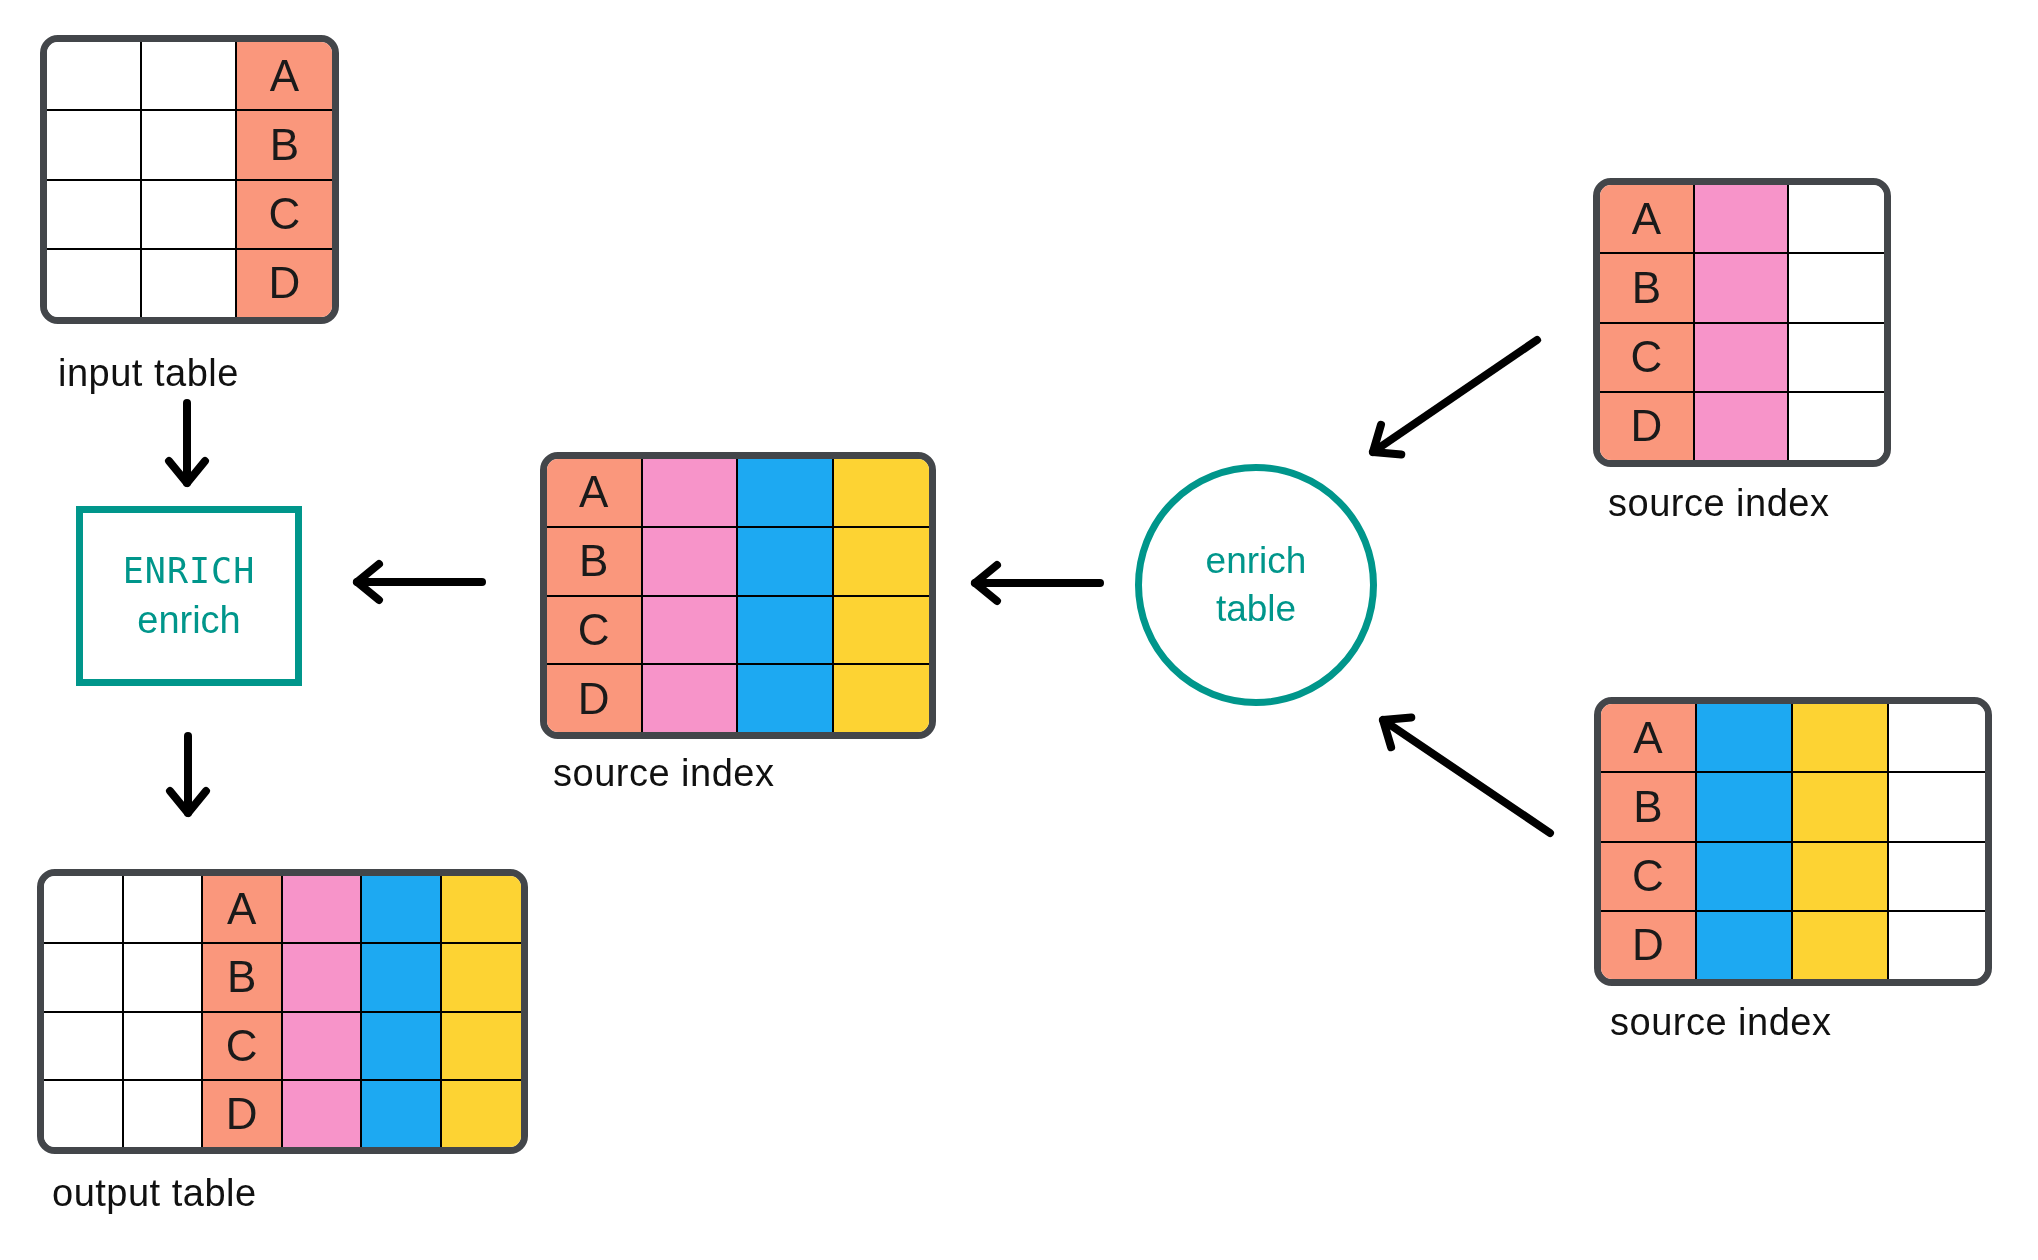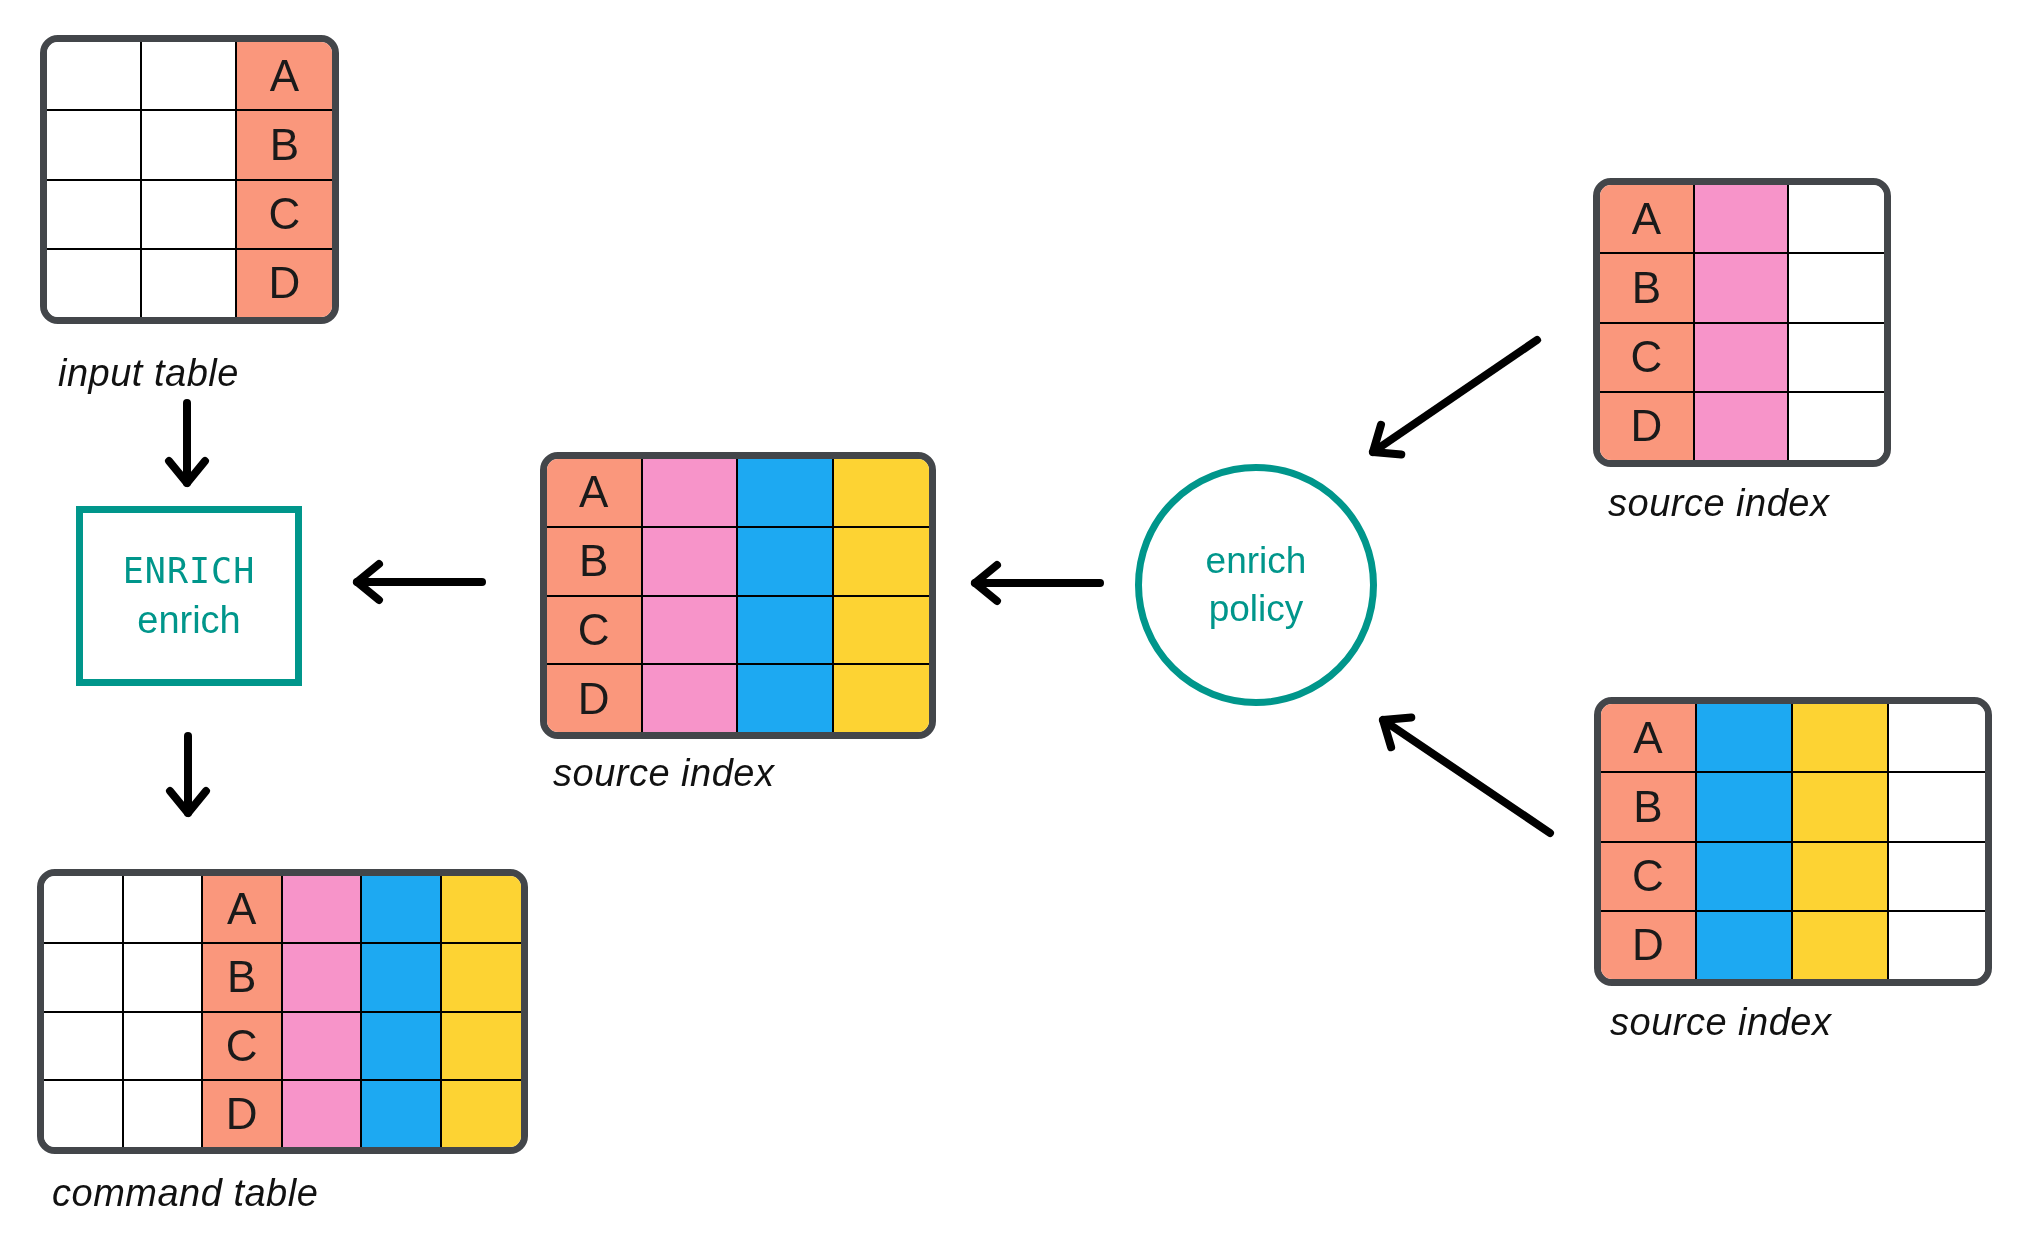--- a/index.html
+++ b/index.html
@@ -40,21 +40,20 @@
   .pos-source-bottom { left: 1594px; top: 697px; width: 398px; height: 289px; }
   .pos-output        { left: 37px;   top: 869px; width: 491px; height: 285px; }
 
   
   .node-label {
     position: absolute;
     font-size: 38px;
     color: var(--label_text);
     white-space: nowrap;
     letter-spacing: 0.5px;
-    font-style: italic;
   }
   .lbl-input         { left: 58px;   top: 352px; }
   .lbl-enrich-index  { left: 553px;  top: 752px; }
   .lbl-source-top    { left: 1608px; top: 482px; }
   .lbl-source-bottom { left: 1610px; top: 1001px; }
   .lbl-output        { left: 52px;   top: 1172px; }
 
   
   .command-box {
     position: absolute;
@@ -200,30 +199,30 @@
       <div class="cell last-row" style="background: rgb(250, 151, 124);">D</div>
       <div class="cell last-row" style="background: rgb(247, 148, 201);"></div>
       <div class="cell last-row" style="background: rgb(29, 169, 242);"></div>
       <div class="cell last-col last-row" style="background: rgb(253, 211, 51);"></div>
     </div>
 
   <div class="node-label lbl-input">input table</div>
   <div class="node-label lbl-enrich-index">source index</div>
   <div class="node-label lbl-source-top">source index</div>
   <div class="node-label lbl-source-bottom">source index</div>
-  <div class="node-label lbl-output">command table</div>
+  <div class="node-label lbl-output">output table</div>
 
   <div class="command-box">
     <div class="cmd-keyword">ENRICH</div>
     <div class="cmd-word">enrich</div>
   </div>
 
   <div class="policy-circle">
     <div>enrich</div>
-    <div>policy</div>
+    <div>table</div>
   </div>
 
   <svg class="arrows" width="2038" height="1260" viewBox="0 0 2038 1260">
     <defs>
       <marker id="ah" markerWidth="40" markerHeight="48" refX="27" refY="23" orient="auto" markerUnits="userSpaceOnUse">
         <polyline points="5,5 27,23 5,41" fill="none" stroke="#000000" stroke-width="8" stroke-linecap="round" stroke-linejoin="round"></polyline>
       </marker>
     </defs>
     <line x1="187" y1="403" x2="187" y2="483" marker-end="url(#ah)"></line>
     <line x1="188" y1="736" x2="188" y2="813" marker-end="url(#ah)"></line>

